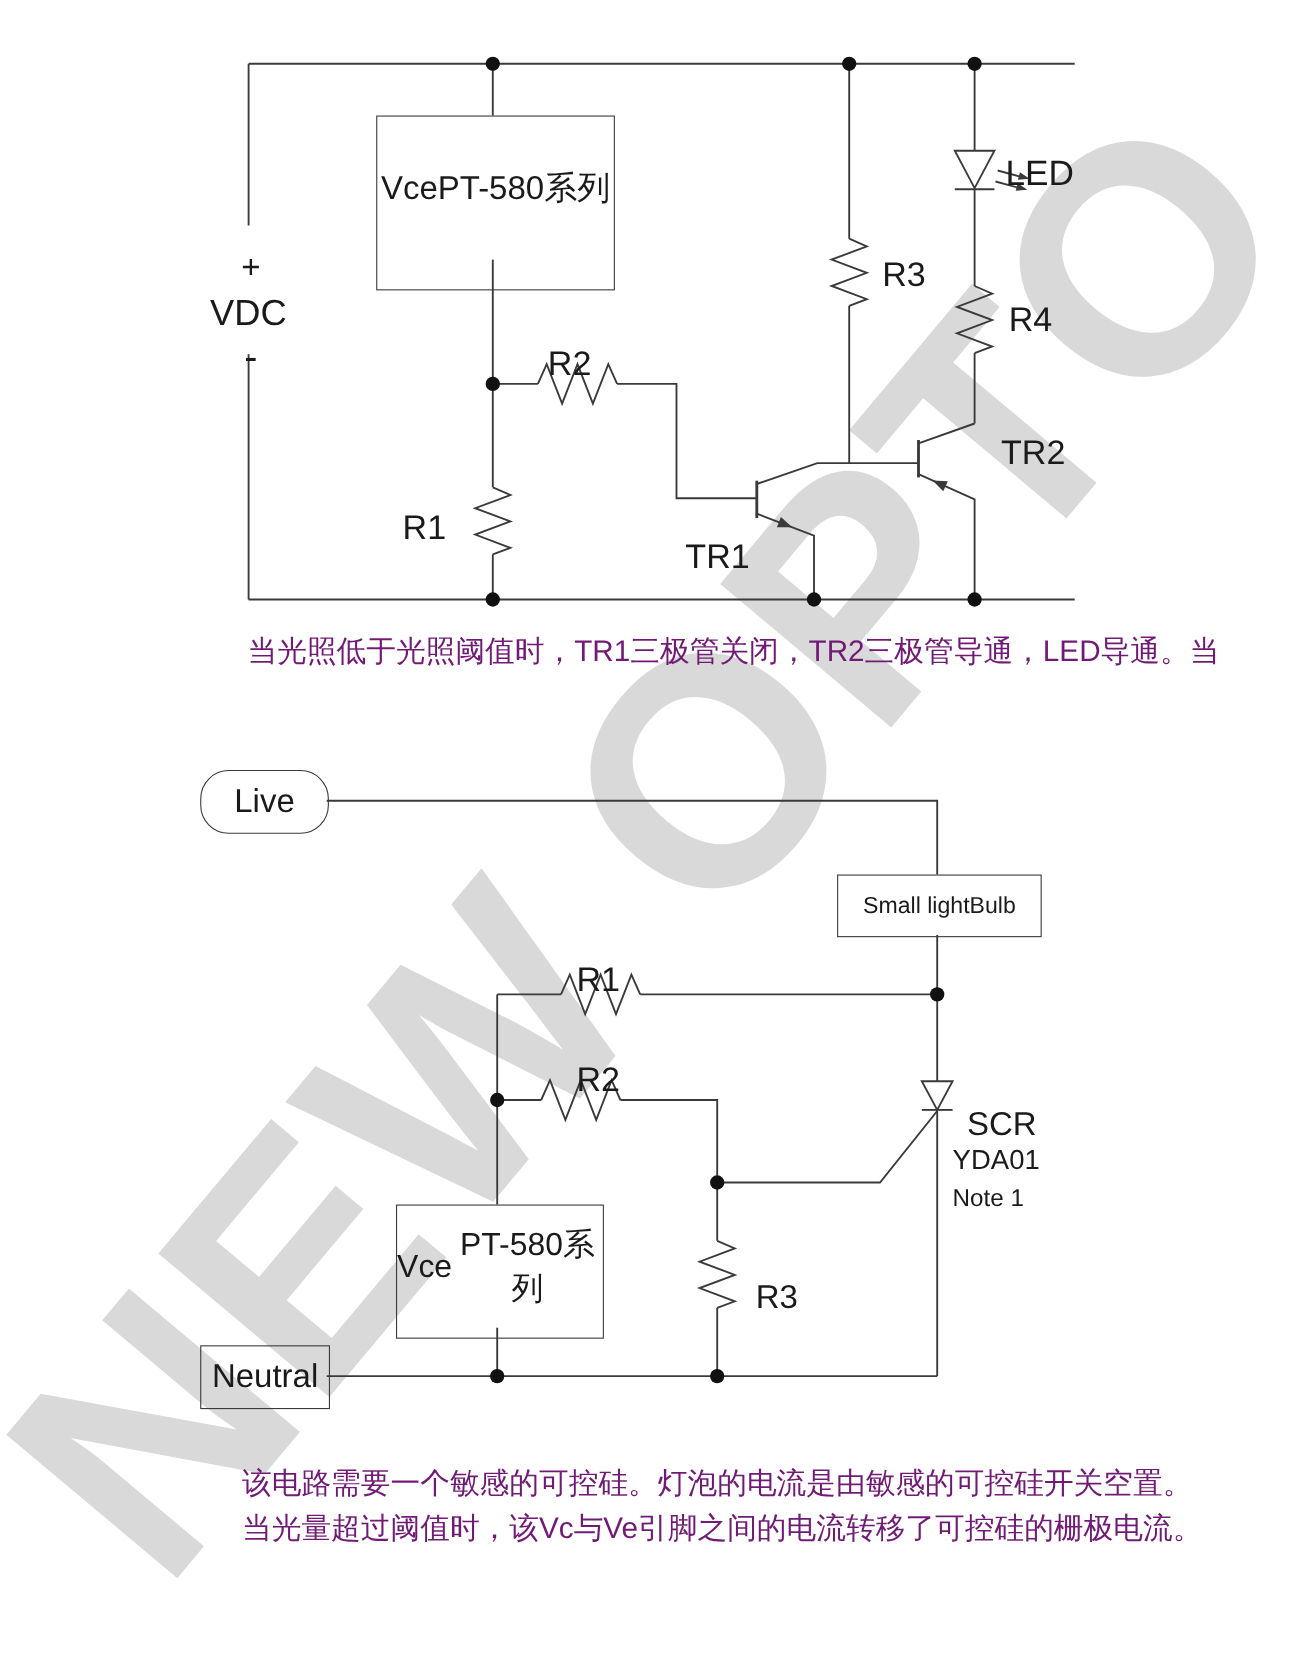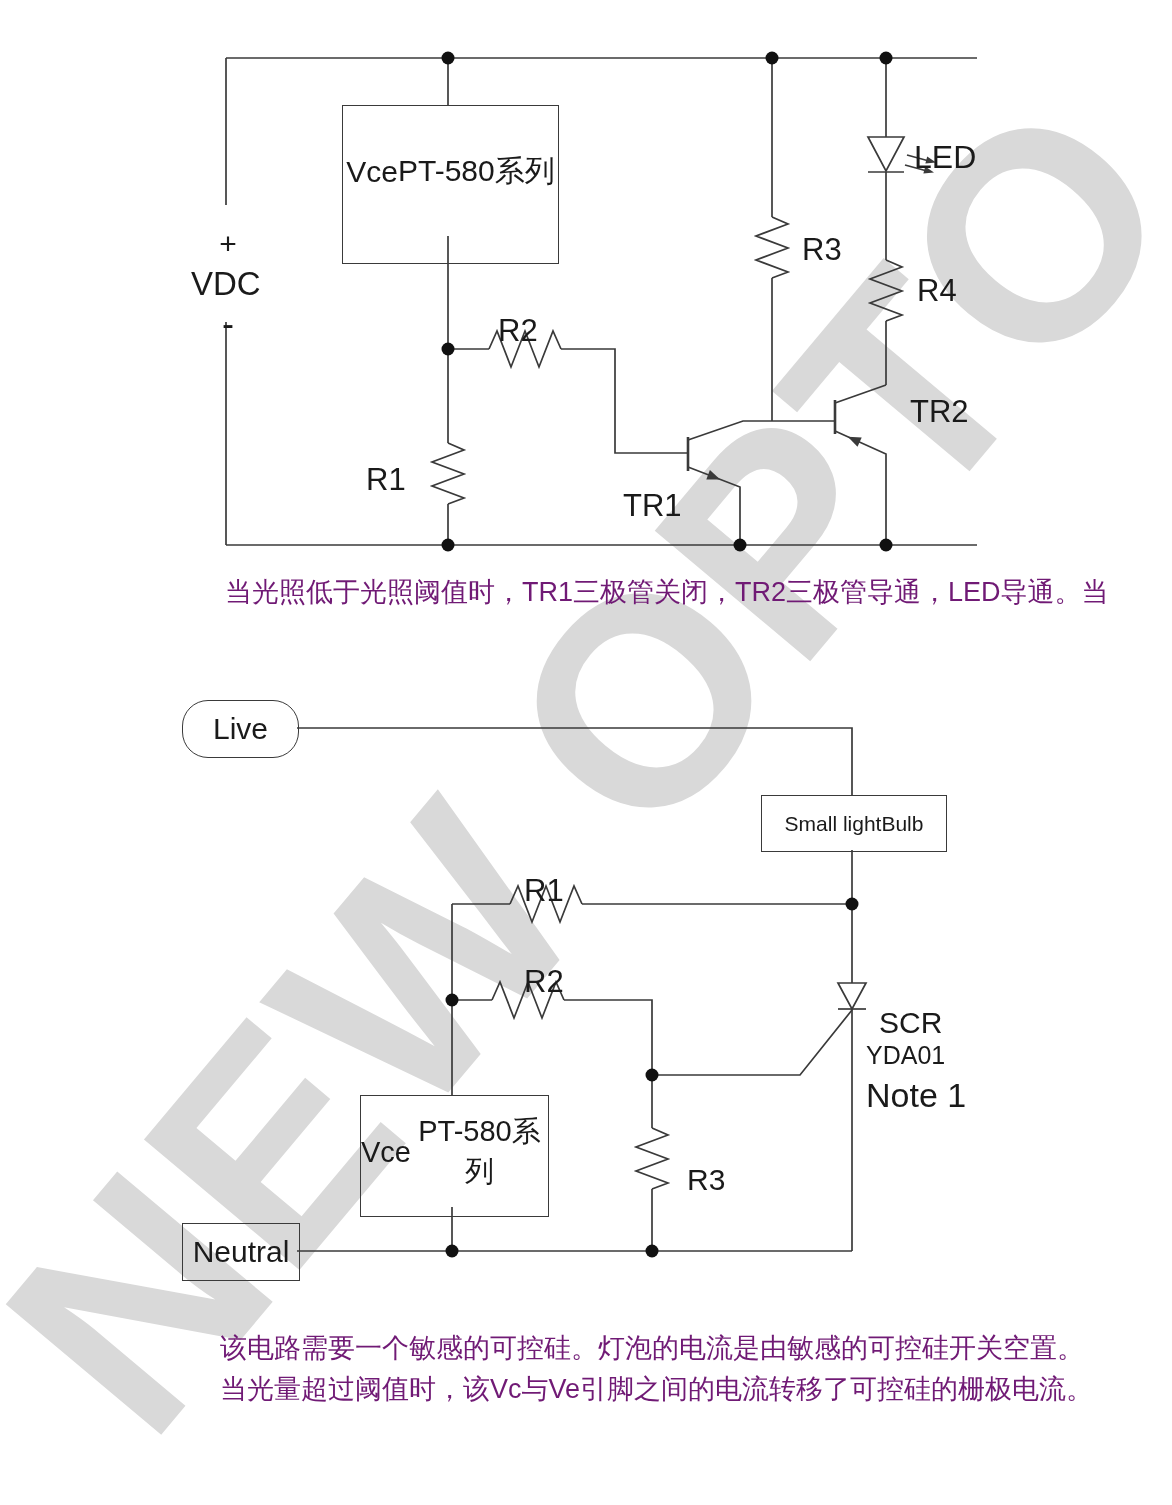--- a/index.html
+++ b/index.html
@@ -205,20 +205,20 @@
   <div class="cbox" style="left:182px;top:1223px;width:116px;height:56px;">
     <div style="font-size:30px;text-align:center;">Neutral</div>
   </div>
 
   <div class="lbl" style="left:524px;top:852px;font-size:31px;">R1</div>
   <div class="lbl" style="left:524px;top:943px;font-size:31px;">R2</div>
   <div class="lbl" style="left:687px;top:1142px;font-size:30px;">R3</div>
 
   <div class="lbl" style="left:879px;top:985px;font-size:30px;">SCR</div>
   <div class="lbl" style="left:866px;top:1020px;font-size:25px;">YDA01</div>
-  <div class="lbl" style="left:866px;top:1055px;font-size:34px;">Note 1</div>
+  <div class="lbl" style="left:866px;top:1055px;font-size:22px;">Note 1</div>
 
   <div class="para" style="left:220px;top:1328px;line-height:41px;">
     <div>该电路需要一个敏感的可控硅。灯泡的电流是由敏感的可控硅开关空置。</div>
     <div>当光量超过阈值时，该Vc与Ve引脚之间的电流转移了可控硅的栅极电流。</div>
   </div>
 
 </div>
 
 </body></html>

